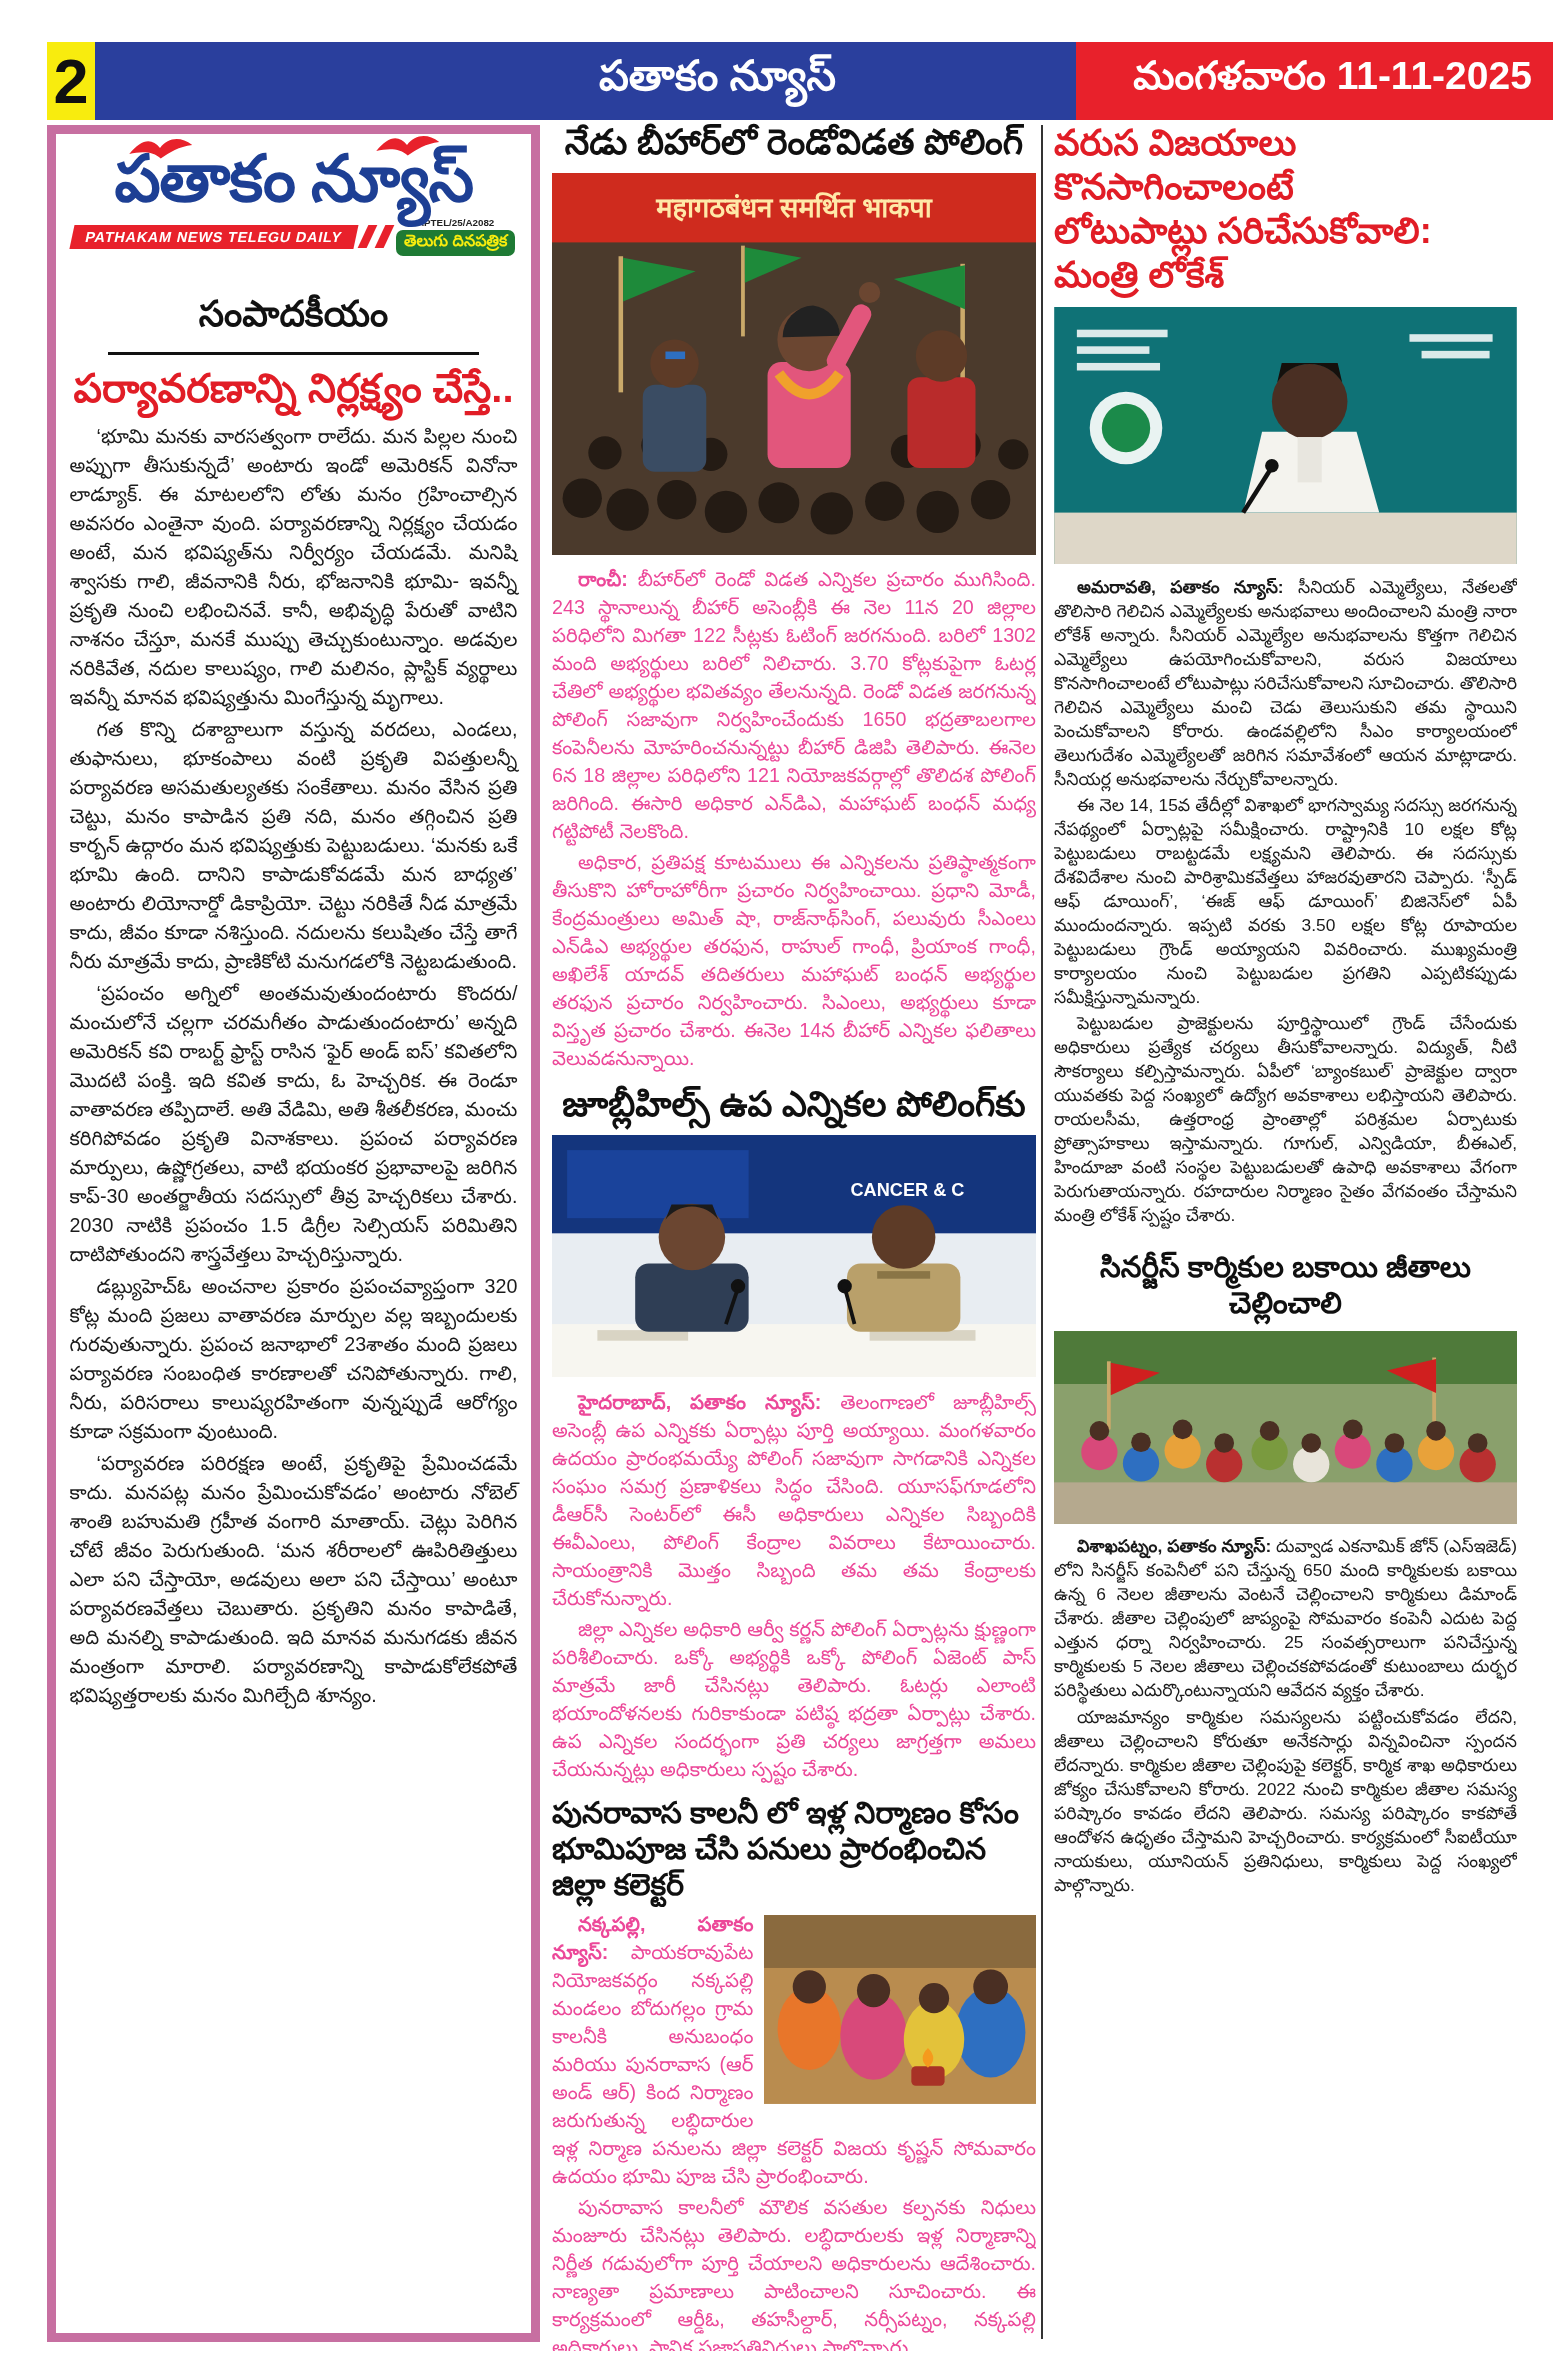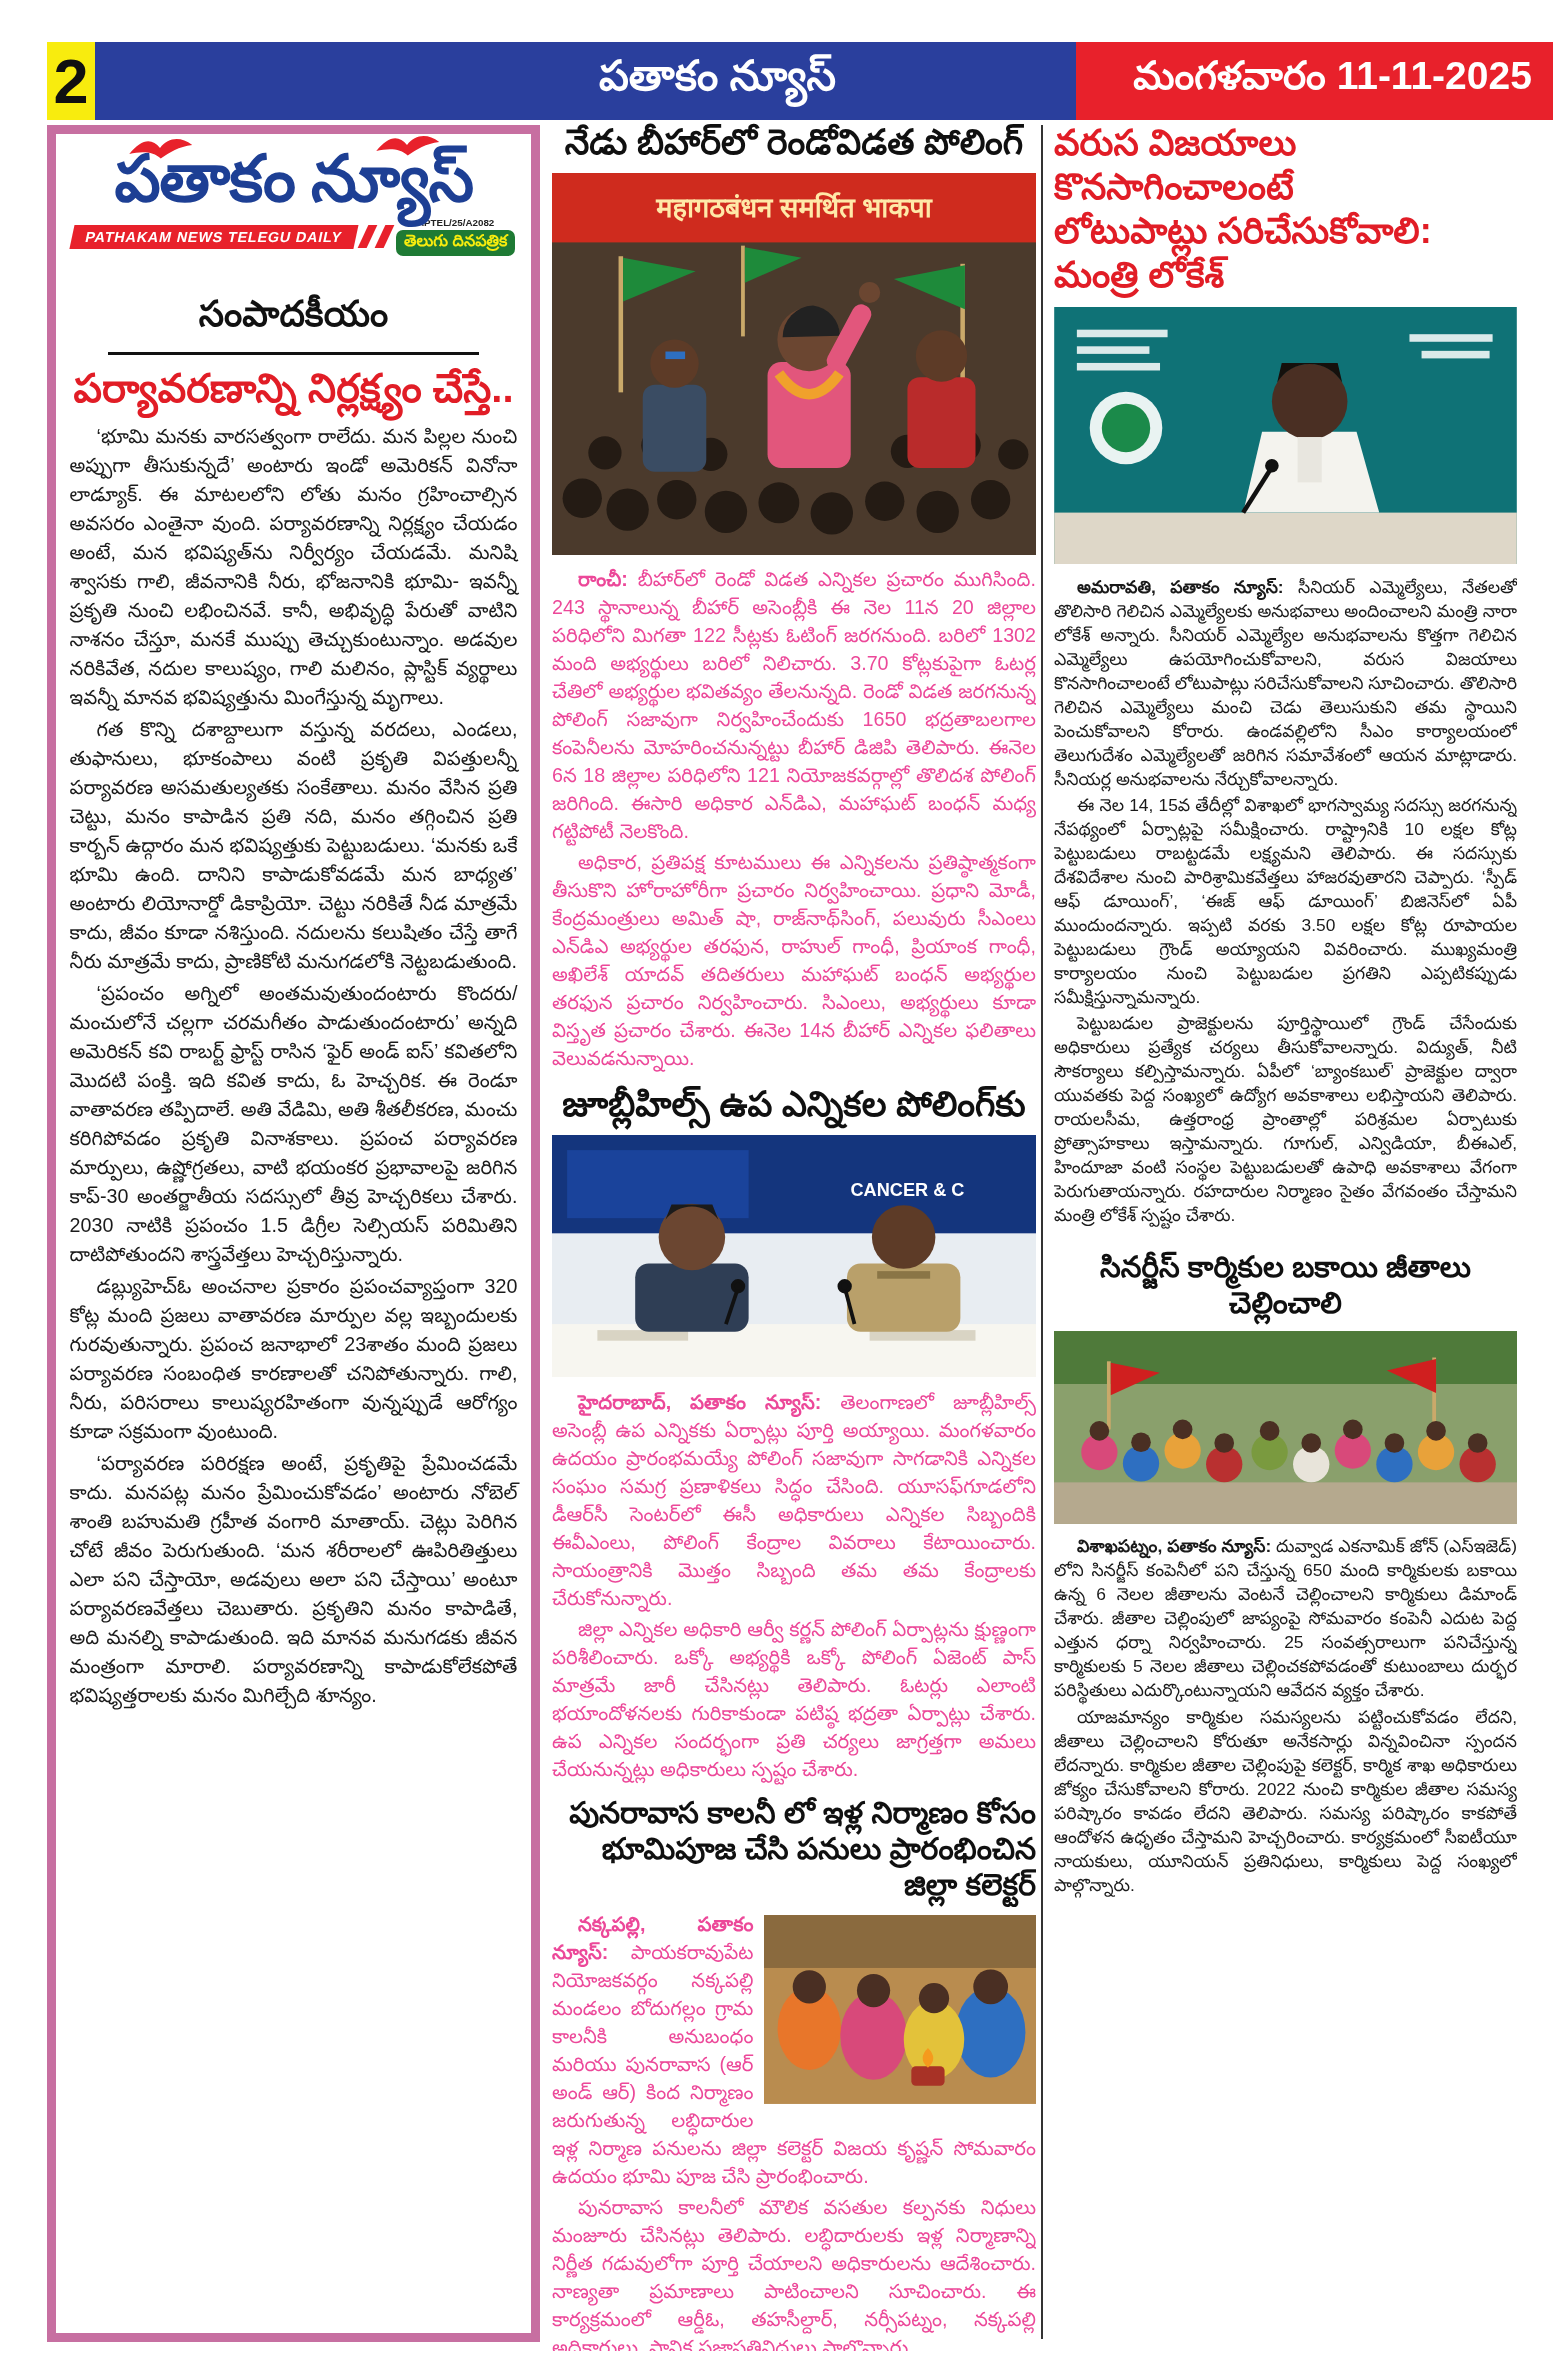--- a/index.html
+++ b/index.html
@@ -26,21 +26,21 @@
   .regno{font-size:9.8px;color:#222;font-weight:700;}
   .daily{background:#1e7a34;color:#f8ec0e;font-size:16px;font-weight:700;padding:2.3px 7.6px;border-radius:7px;}
   .ed-section{text-align:center;font-size:36px;font-weight:700;color:#111;margin-top:4.5px;}
   .ed-rule{width:78%;height:3px;background:#111;margin:9px auto 10.6px auto;}
   .ed-head{text-align:center;font-size:40px;font-weight:800;color:#e11d26;line-height:1.1;margin-bottom:12px;}
   .ed-body{padding:0 13.6px;}
   .ed-body p{font-size:19.7px;line-height:29px;text-align:justify;margin:0 0 3px 0;text-indent:27px;color:#1a1a1a;}
   
   .midcol{left:552px;top:121px;width:484px;height:2230px;overflow:hidden;}
   .h-black-lg{font-size:35px;font-weight:800;color:#101010;text-align:center;line-height:1.18;}
-  .h-black-md{font-size:30px;font-weight:800;color:#101010;text-align:right;line-height:1.2;}
+  .h-black-md{font-size:30px;font-weight:800;color:#101010;text-align:left;line-height:1.2;}
   .photo{display:block;margin:10.6px 0;}
   .body-txt p{font-size:19.7px;line-height:28px;text-align:justify;margin:0 0 3px 0;text-indent:26px;color:#ec4899;}
   .dl{font-weight:800;}
   .inset-right{float:right;margin:4.5px 0 6px 10.6px;}
   .clear{clear:both;}
   
   .rightcol{left:1054px;top:121px;width:463px;height:2230px;overflow:hidden;}
   .h-red{font-size:36px;font-weight:800;color:#e11d26;text-align:left;line-height:1.22;}
   .h-black-r{font-size:29.5px;font-weight:800;color:#101010;text-align:center;line-height:1.2;margin-top:22px;}
   .r-body p{font-size:17.4px;line-height:24px;text-align:justify;margin:0 0 2.3px 0;text-indent:23px;color:#1a1a1a;}

